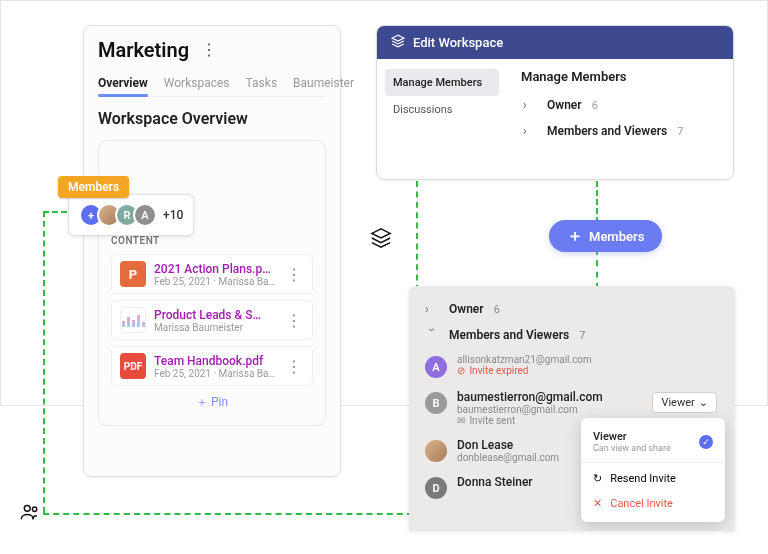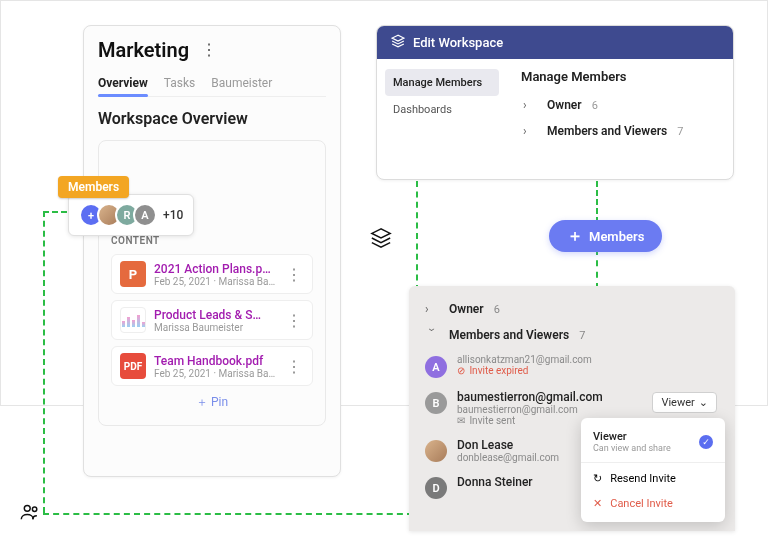--- a/index.html
+++ b/index.html
@@ -103,20 +103,21 @@
 <div class="canvas">
 
   <div class="left-card">
     <div class="left-head">
       <div class="left-title-row">
         <span class="left-title">Marketing</span>
         <span class="kebab">⋮</span>
       </div>
       <div class="tabs">
         <span class="tab active">Overview</span>
+        <span class="tab">Workspaces</span>
         <span class="tab">Tasks</span>
         <span class="tab">Baumeister</span>
       </div>
     </div>
     <div class="wk-overview">Workspace Overview</div>
 
     <div class="details-card">
       <div style="height:54px"></div>
       <div class="content-label">CONTENT</div>
 
@@ -178,21 +179,21 @@
             <polygon points="12 2 2 7 12 12 22 7 12 2"></polygon>
             <polyline points="2 17 12 22 22 17"></polyline>
             <polyline points="2 12 12 17 22 12"></polyline>
           </svg>
       </span>
       <span>Edit Workspace</span>
     </div>
     <div class="edit-body">
       <div class="edit-side">
         <div class="edit-side-item active">Manage Members</div>
-        <div class="edit-side-item">Dashboards</div>
+        <div class="edit-side-item">Discussions</div>
       </div>
       <div class="edit-main">
         <div class="mm-title">Manage Members</div>
         <div class="mm-row">
           <span class="chev">›</span>
           <span style="font-weight:600">Owner</span>
           <span class="count">6</span>
         </div>
         <div class="mm-row">
           <span class="chev">›</span>

